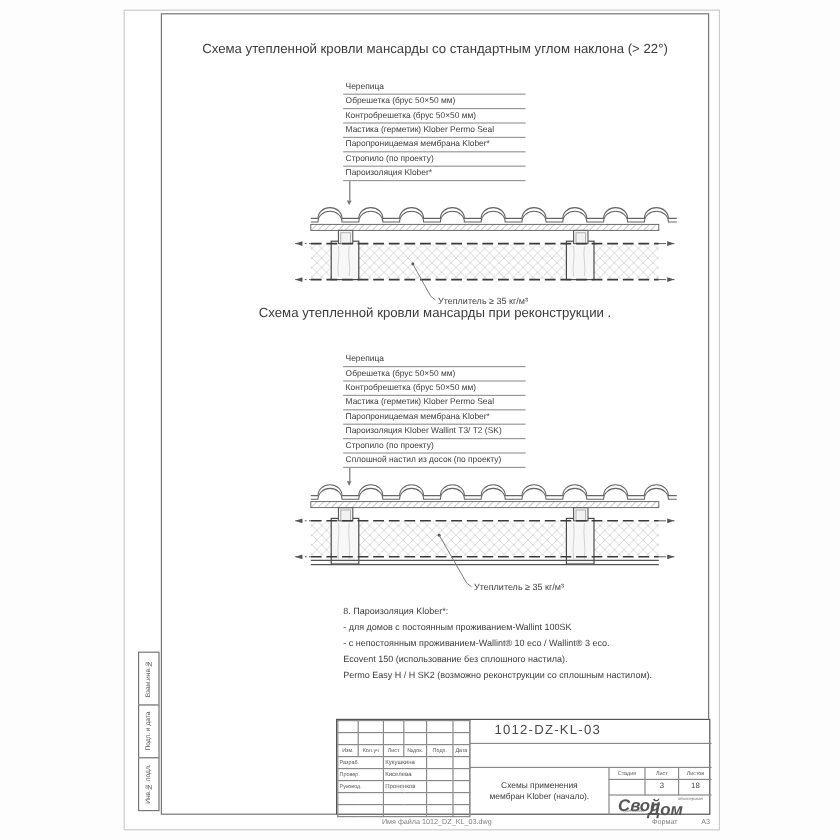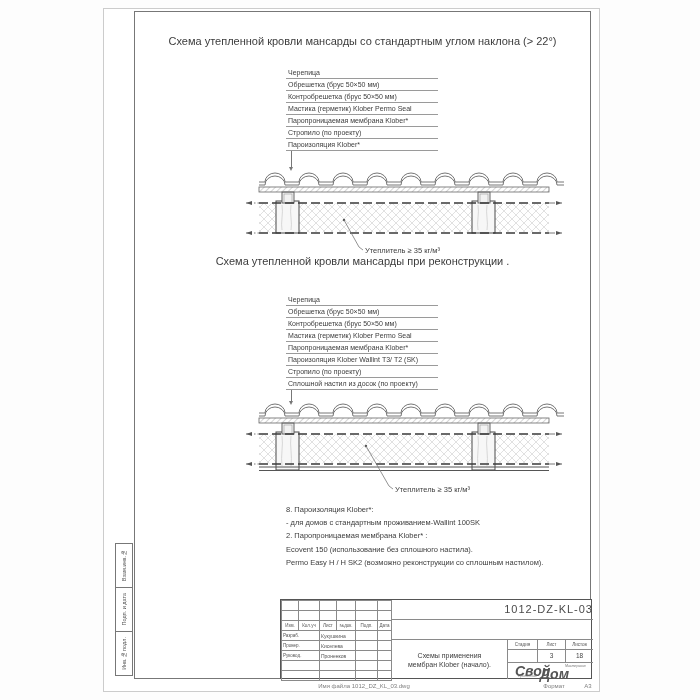--- a/index.html
+++ b/index.html
@@ -28,22 +28,22 @@
 
   
   .stamp { position:absolute; left:176px; top:590px; width:312px; height:80px; border:1.5px solid #555; background:#fff; }
   .stamp-table { position:absolute; left:0; top:0; width:110px; height:80px; border-collapse:collapse; table-layout:fixed; }
   .stamp-table td { border:1px solid #8a8a8a; height:10px; font-size:4.5px; line-height:8px;
                     padding:0 1px; overflow:hidden; white-space:nowrap; color:#555; }
   .stamp-table td.hdr { text-align:center; }
   .stamp-table td.nm { font-size:5px; }
   .cell { position:absolute; border-left:1px solid #8a8a8a; overflow:hidden; }
   .cell.bb { border-bottom:1px solid #8a8a8a; }
-  .doc-num { left:110px; top:0; width:202px; height:20px; text-align:right; line-height:19px;
-             font-size:11px; letter-spacing:1px; color:#4a4a4a; }
+  .doc-num { left:110px; top:0; width:202px; height:20px; text-align:left; line-height:19px;
+             font-size:11px; letter-spacing:1px; color:#4a4a4a;padding-left:20px; }
   .band { left:110px; top:20px; width:202px; height:20px; }
   .doc-title { left:110px; top:40px; width:116px; height:40px; display:flex; flex-direction:column;
                justify-content:center; align-items:center; font-size:7px; line-height:9px; color:#3c3c3c; }
   .sl { font-size:4.5px; line-height:9px; text-align:center; color:#555; }
   .sv { font-size:6.5px; line-height:12px; text-align:center; color:#444; }
   .logo-cell { left:226px; top:63px; width:86px; height:15.5px; position:absolute; border-left:1px solid #8a8a8a; }
   .logo-big { position:absolute; font-style:italic; font-weight:700; font-size:14px; color:#555; white-space:nowrap; }
   .logo-small { position:absolute; font-style:italic; font-size:3.5px; color:#777; white-space:nowrap; }
 
   .vbox-col { position:absolute; left:11px; top:535px; width:18px; }
@@ -213,22 +213,22 @@
       <g>
         <circle cx="122" cy="48" r="1.2" fill="#555"></circle>
         <line x1="122" y1="48" x2="145" y2="88" stroke="#777" stroke-width="0.8"></line>
         <line x1="145" y1="88" x2="149" y2="91" stroke="#777" stroke-width="0.8"></line>
       </g>
       <text x="151" y="94" font-size="7.5" fill="#3f3f3f">Утеплитель ≥ 35 кг/м³</text>
     </svg>
 
     <div class="notes">
       <div>8. Пароизоляция Klober*:</div>
-      <div>- для домов с стандартным проживанием-Wallint 100SK</div>
-      <div>2. Паропроницаемая мембрана Klober* :</div>
+      <div>- для домов с постоянным проживанием-Wallint 100SK</div>
+      <div>- с непостоянным проживанием-Wallint® 10 eco / Wallint® 3 eco.</div>
       <div>Ecovent 150 (использование без сплошного настила).</div>
       <div>Permo Easy H / H SK2 (возможно реконструкции со сплошным настилом).</div>
     </div>
 
     <div class="stamp">
       <table class="stamp-table">
         <colgroup>
           <col style="width:17px">
             <col style="width:21px">
             <col style="width:17px">

